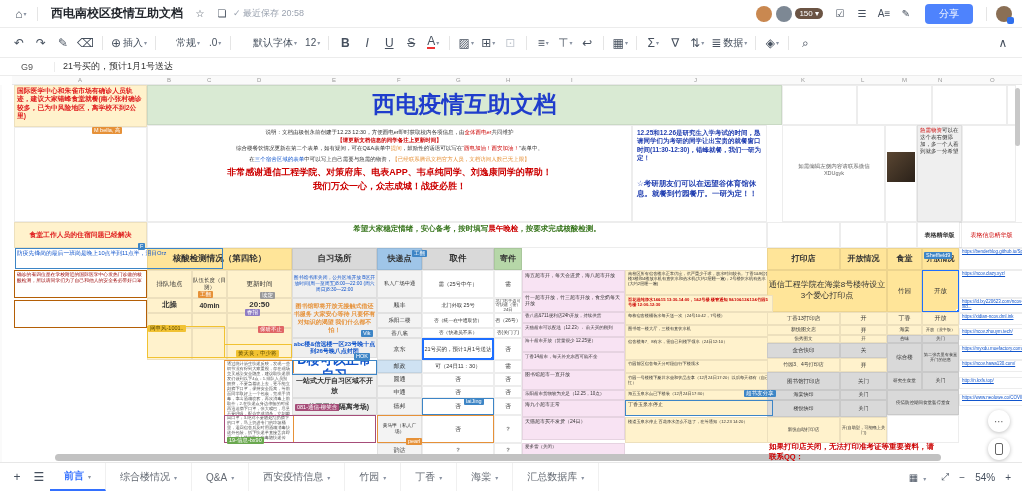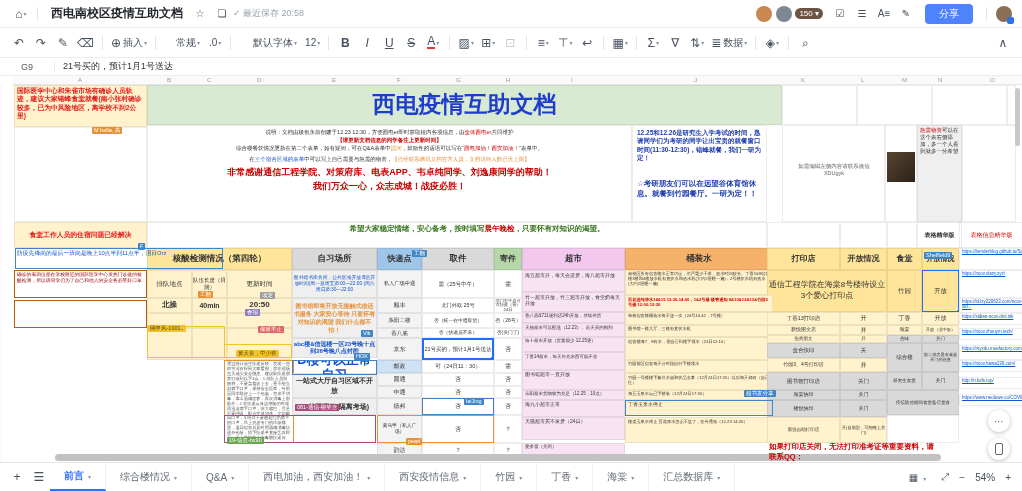--- a/index.html
+++ b/index.html
@@ -290,21 +290,21 @@
     <div class="cell ctr" style="left: 960px; top: 40px; width: 54px; height: 97px; border: 1px solid rgba(0, 0, 0, 0.07); font-size: 7px; line-height: 1.1;">
       <span></span>
     </div>
     <div class="cell ctr" style="left: 12px; top: 137px; width: 133px; height: 26px; border: 1px solid rgba(0, 0, 0, 0.07); background: rgb(255, 242, 204); font-size: 6.8px; line-height: 1.1; font-weight: bold; color: rgb(224, 30, 30);">
       <span>食堂工作人员的住宿问题已经解决</span>
     </div>
     <div class="cell ctr" style="left: 145px; top: 137px; width: 620px; height: 26px; border: 1px solid rgba(0, 0, 0, 0.07); font-size: 7px; line-height: 1.1;">
       <span></span>
     </div>
     <div class="cell ctr" style="left: 150px; top: 139px; width: 610px; height: 10px; border: none; font-size: 7.5px; line-height: 1.1; font-weight: bold;">
-      <span><span style="color: rgb(56, 118, 29); margin-left: 40px;">希望大家稳定情绪，安心备考，按时填写</span><span style="color: rgb(204, 0, 0);">晨午晚检</span><span style="color: rgb(56, 118, 29);">，只要怀有对知识的渴望。</span></span>
+      <span><span style="color: rgb(56, 118, 29); margin-left: 40px;">希望大家稳定情绪，安心备考，按时填写</span><span style="color: rgb(204, 0, 0);">晨午晚检</span><span style="color: rgb(56, 118, 29);">，按要求完成核酸检测。</span></span>
     </div>
     <div class="cell ctr" style="left: 765px; top: 137px; width: 73px; height: 26px; border: 1px solid rgba(0, 0, 0, 0.07); font-size: 7px; line-height: 1.1;">
       <span></span>
     </div>
     <div class="cell ctr" style="left: 838px; top: 137px; width: 47px; height: 26px; border: 1px solid rgba(0, 0, 0, 0.07); font-size: 7px; line-height: 1.1;">
       <span></span>
     </div>
     <div class="cell ctr" style="left: 885px; top: 137px; width: 30px; height: 26px; border: 1px solid rgba(0, 0, 0, 0.07); font-size: 7px; line-height: 1.1;">
       <span></span>
     </div>
@@ -321,26 +321,20 @@
       <span>自习场所</span>
     </div>
     <div class="cell ctr" style="left: 375px; top: 163px; width: 45px; height: 22px; border: 1px solid rgba(0, 0, 0, 0.07); background: rgb(159, 197, 232); font-size: 8px; line-height: 1.1; font-weight: bold;">
       <span>快递点</span>
     </div>
     <div class="cell ctr" style="left: 420px; top: 163px; width: 72px; height: 22px; border: 1px solid rgba(0, 0, 0, 0.07); background: rgb(217, 217, 217); font-size: 8.5px; line-height: 1.1; font-weight: bold;">
       <span>取件</span>
     </div>
     <div class="cell ctr" style="left: 492px; top: 163px; width: 28px; height: 22px; border: 1px solid rgba(0, 0, 0, 0.07); background: rgb(182, 215, 168); font-size: 8px; line-height: 1.1; font-weight: bold;">
       <span>寄件</span>
-    </div>
-    <div class="cell ctr" style="left: 520px; top: 163px; width: 103px; height: 22px; border: 1px solid rgba(0, 0, 0, 0.07); background: rgb(243, 200, 238); font-size: 8.5px; line-height: 1.1; font-weight: bold;">
-      <span>超市</span>
-    </div>
-    <div class="cell ctr" style="left: 623px; top: 163px; width: 148px; height: 22px; border: 1px solid rgba(0, 0, 0, 0.07); background: rgb(246, 178, 107); font-size: 8.5px; line-height: 1.1; font-weight: bold;">
-      <span>桶装水</span>
     </div>
     <div class="cell ctr" style="left: 765px; top: 163px; width: 73px; height: 22px; border: 1px solid rgba(0, 0, 0, 0.07); background: rgb(255, 229, 153); font-size: 8px; line-height: 1.1; font-weight: bold;">
       <span>打印店</span>
     </div>
     <div class="cell ctr" style="left: 838px; top: 163px; width: 47px; height: 22px; border: 1px solid rgba(0, 0, 0, 0.07); background: rgb(255, 229, 153); font-size: 8px; line-height: 1.1; font-weight: bold;">
       <span>开放情况</span>
     </div>
     <div class="cell ctr" style="left: 885px; top: 163px; width: 35px; height: 22px; border: 1px solid rgba(0, 0, 0, 0.07); background: rgb(255, 229, 153); font-size: 8px; line-height: 1.1; font-weight: bold;">
       <span>食堂</span>
     </div>
@@ -699,24 +693,20 @@
       </span>
       <span class="tab">
         <span>综合楼情况</span>
         <span class="caret">▾</span>
       </span>
       <span class="tab">
         <span>Q&amp;A</span>
         <span class="caret">▾</span>
       </span>
       <span class="tab">
-        <span>西电加油，西安加油！</span>
-        <span class="caret">▾</span>
-      </span>
-      <span class="tab">
         <span>西安疫情信息</span>
         <span class="caret">▾</span>
       </span>
       <span class="tab">
         <span>竹园</span>
         <span class="caret">▾</span>
       </span>
       <span class="tab">
         <span>丁香</span>
         <span class="caret">▾</span>

